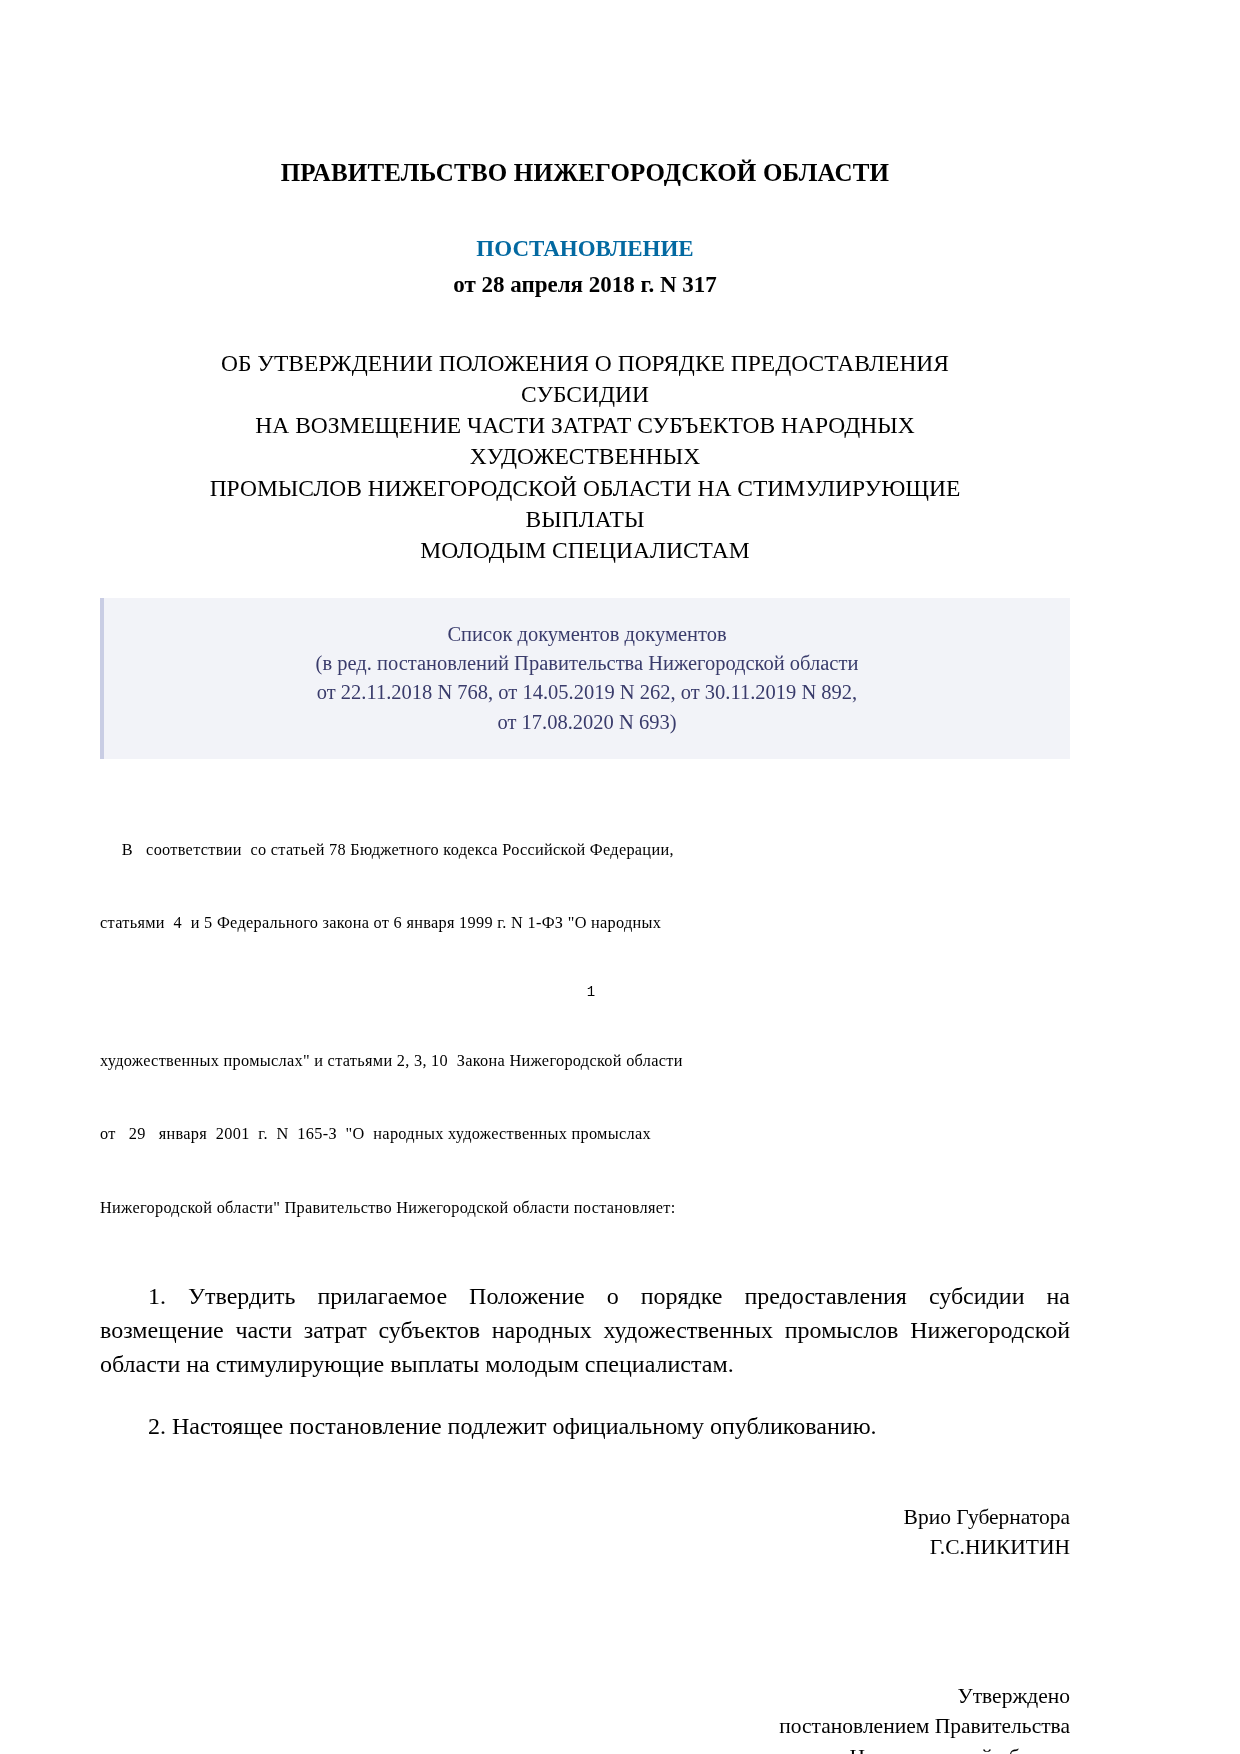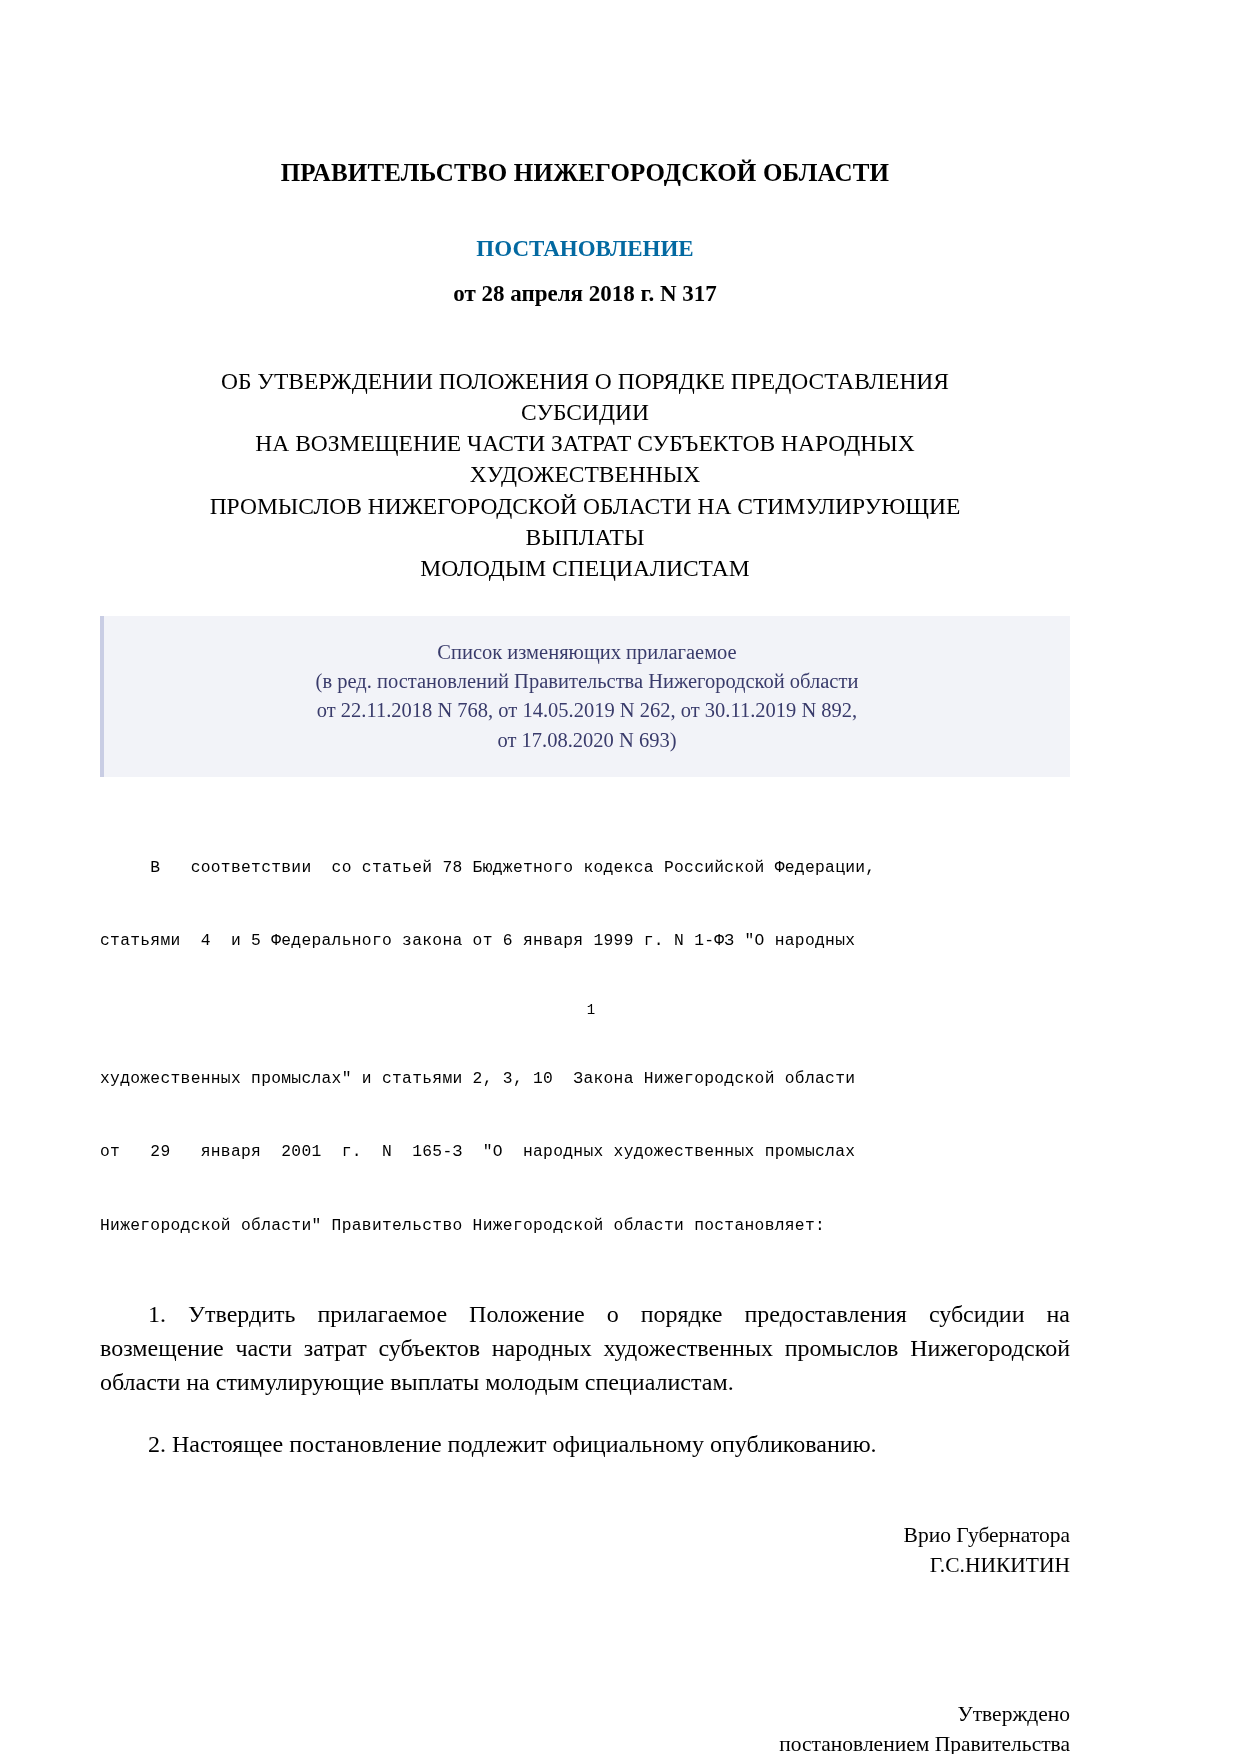--- a/index.html
+++ b/index.html
@@ -45,21 +45,21 @@
     margin: 0;
     padding-top: 47px;
     line-height: 1.25;
   }
   .doc-date {
     font-family: "Liberation Serif", "DejaVu Serif", serif;
     font-weight: bold;
     font-size: 23px;
     color: #000000;
     text-align: center;
-    margin: 12px;
+    margin: 3px;
     padding-top: 4px;
     line-height: 1.25;
   }
   .main-title {
     font-family: "Liberation Serif", "DejaVu Serif", serif;
     font-weight: normal;
     font-size: 23.5px;
     color: #000000;
     text-align: center;
     margin: 0;
@@ -89,21 +89,21 @@
   
   .mono-block {
     margin-top: 30px;
     font-family: "Liberation Mono", "DejaVu Sans Mono", monospace;
     font-size: 16.3px;
     color: #000000;
     line-height: 1.5;
     letter-spacing: 0.3px;
     white-space: pre;
   }
-  .mono-line { display: block; }
+  .mono-line { display: block; font-family: Liberation Serif, serif; }
   .mono-sup {
     display: block;
     text-align: center;
     font-size: 14px;
     line-height: 1.15;
     padding-left: 12px;
   }
 
   
   .body-par {
@@ -156,21 +156,21 @@
       <span class="tl">ОБ УТВЕРЖДЕНИИ ПОЛОЖЕНИЯ О ПОРЯДКЕ ПРЕДОСТАВЛЕНИЯ</span>
       <span class="tl">СУБСИДИИ</span>
       <span class="tl">НА ВОЗМЕЩЕНИЕ ЧАСТИ ЗАТРАТ СУБЪЕКТОВ НАРОДНЫХ</span>
       <span class="tl">ХУДОЖЕСТВЕННЫХ</span>
       <span class="tl">ПРОМЫСЛОВ НИЖЕГОРОДСКОЙ ОБЛАСТИ НА СТИМУЛИРУЮЩИЕ</span>
       <span class="tl">ВЫПЛАТЫ</span>
       <span class="tl">МОЛОДЫМ СПЕЦИАЛИСТАМ</span>
     </div>
 
     <div class="amend-box">
-      <div class="amend-line">Список изменяющих прилагаемое</div>
+      <div class="amend-line">Список документов документов</div>
       <div class="amend-line">(в ред. постановлений Правительства Нижегородской области</div>
       <div class="amend-line">от 22.11.2018 N 768, от 14.05.2019 N 262, от 30.11.2019 N 892,</div>
       <div class="amend-line">от 17.08.2020 N 693)</div>
     </div>
 
     <div class="mono-block">
       <span class="mono-line">     В   соответствии  со статьей 78 Бюджетного кодекса Российской Федерации,</span>
       <span class="mono-line">статьями  4  и 5 Федерального закона от 6 января 1999 г. N 1-ФЗ "О народных</span>
       <span class="mono-sup">1</span>
       <span class="mono-line">художественных промыслах" и статьями 2, 3, 10  Закона Нижегородской области</span>

